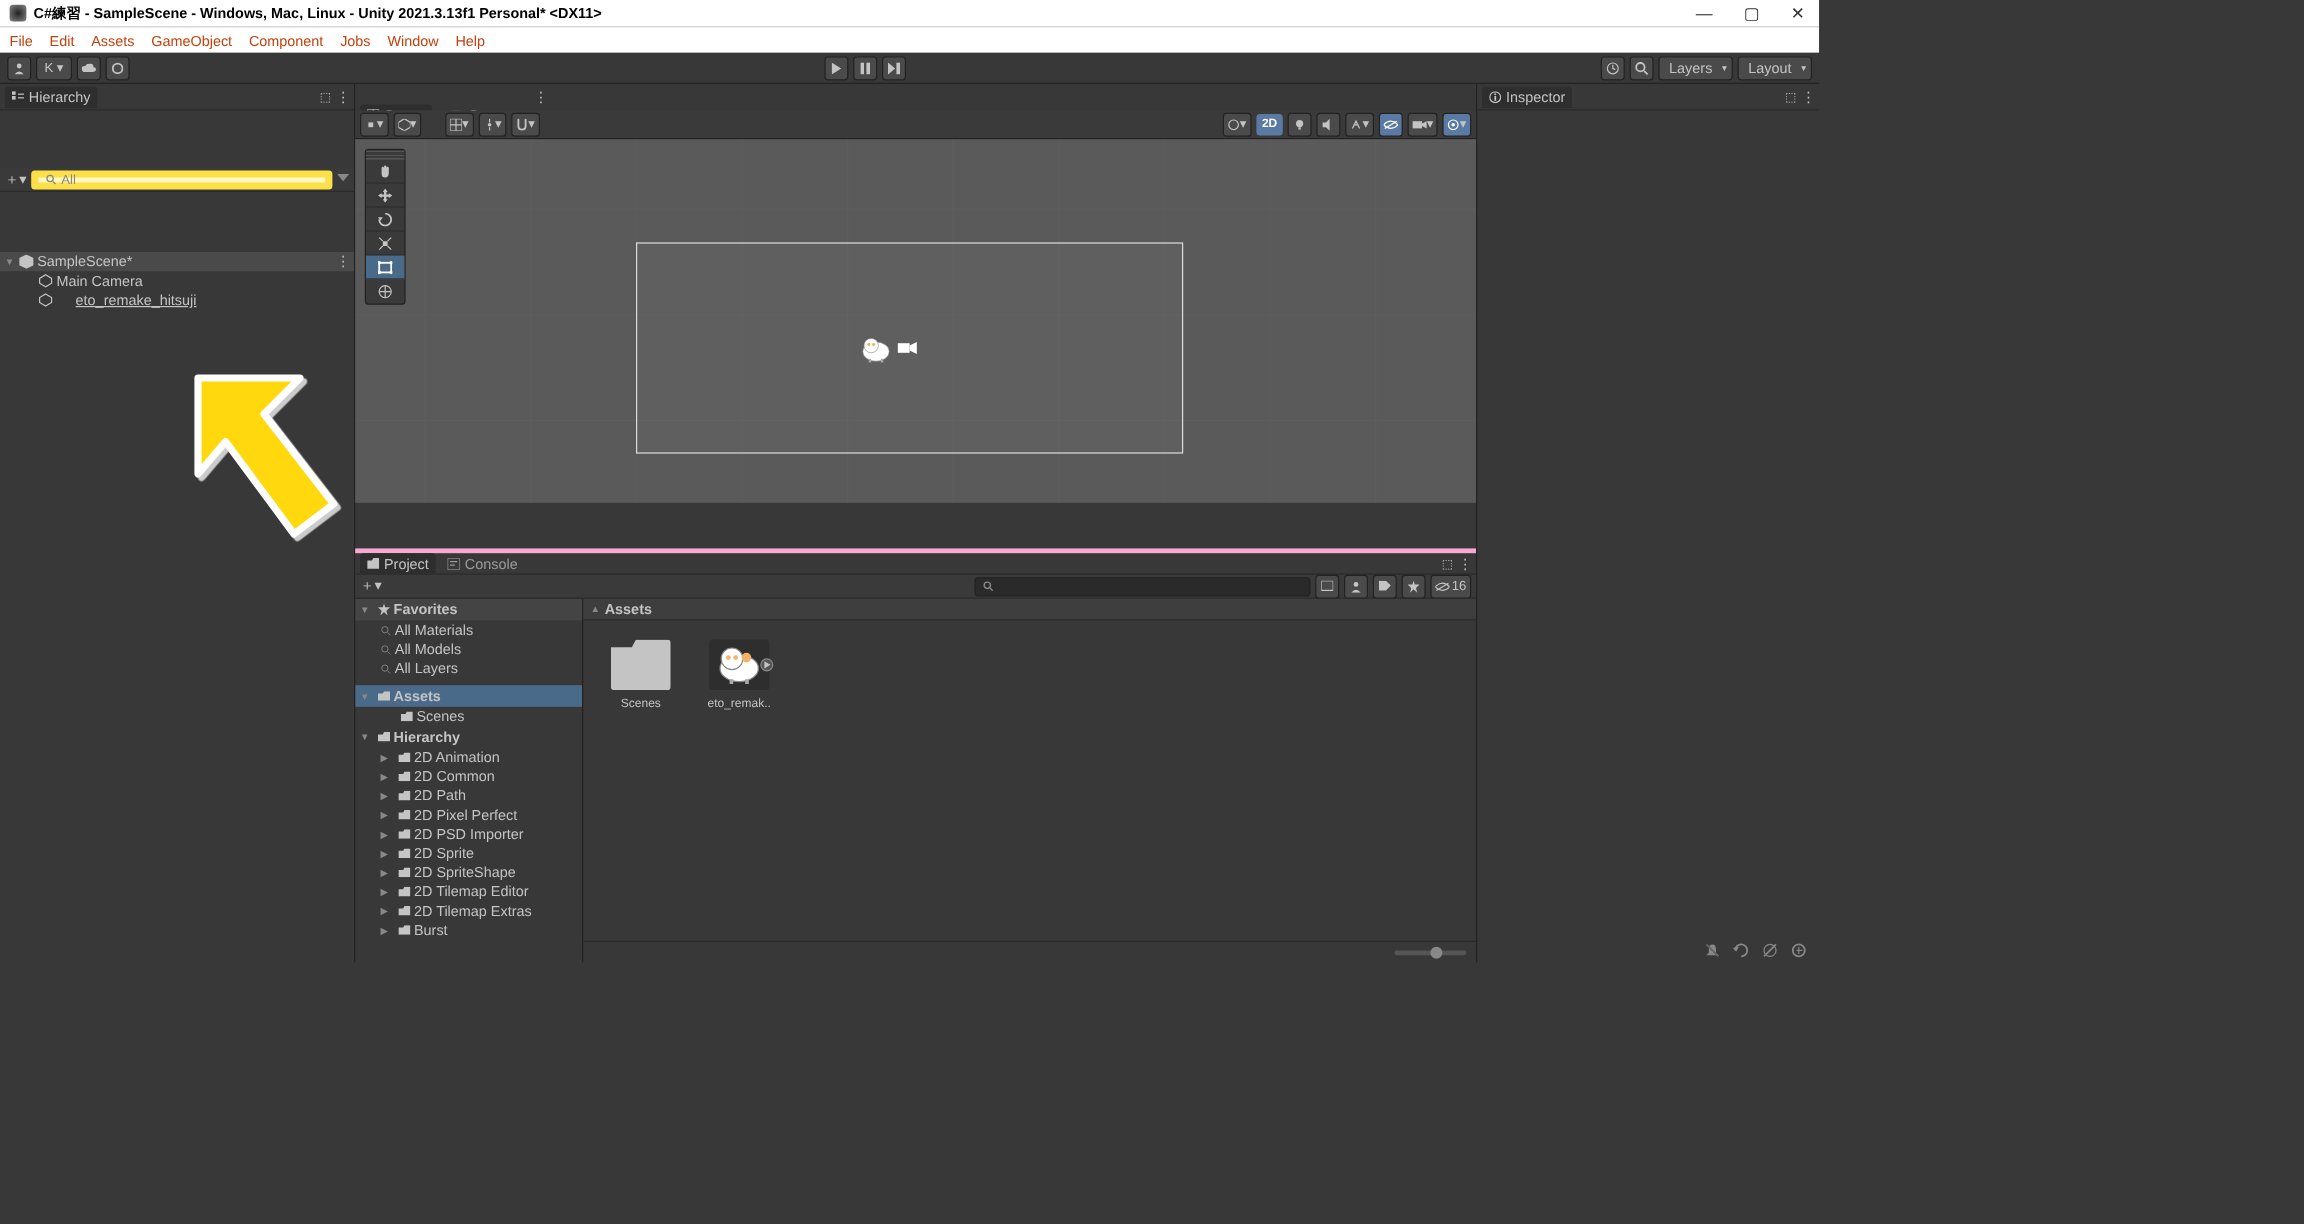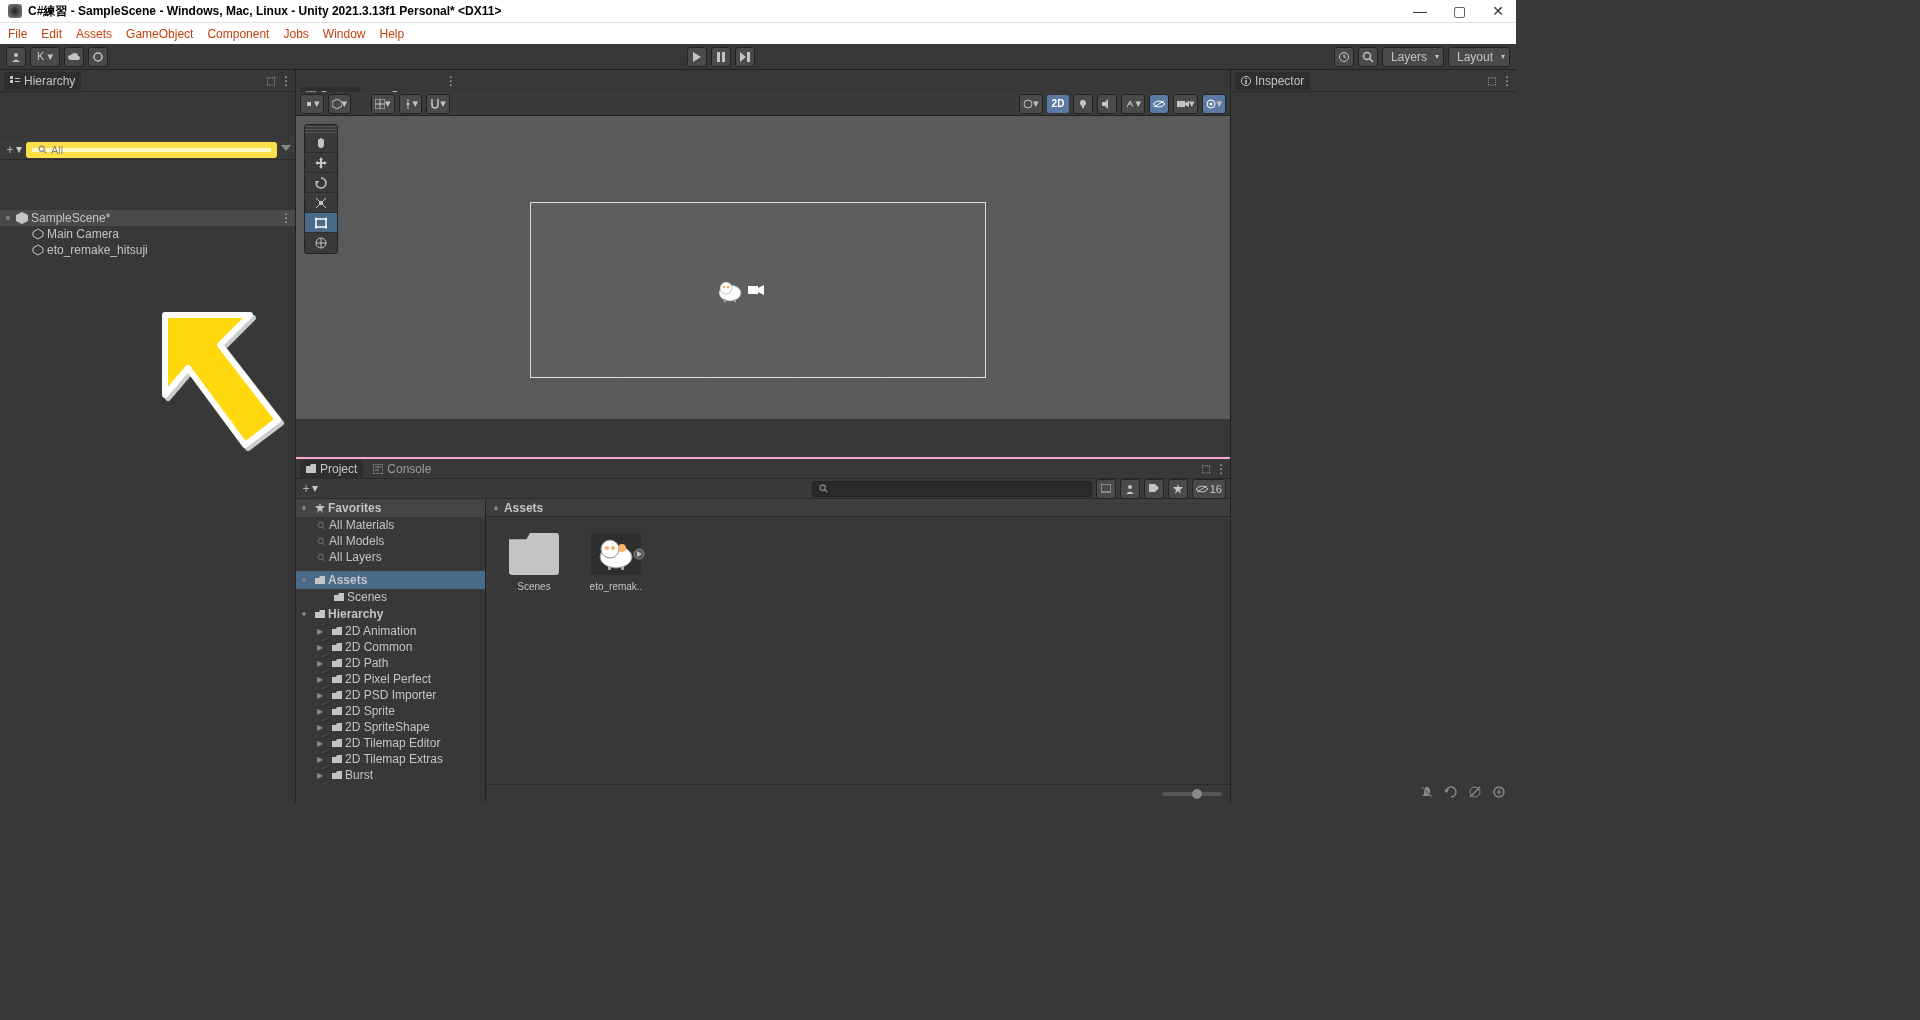--- a/index.html
+++ b/index.html
@@ -233,21 +233,21 @@
             <path d="M6 1 L11 4 L11 8 L6 11 L1 8 L1 4 Z" fill="none" stroke="#c4c4c4"></path>
           </svg>
         <span style="margin-left:3px;">Main Camera</span>
       </div>
       <div class="tree-row">
         <span class="tree-indent"></span>
           <span class="tree-indent"></span>
         <svg width="12" height="12" viewBox="0 0 12 12">
             <path d="M6 1 L11 4 L11 8 L6 11 L1 8 L1 4 Z" fill="none" stroke="#c4c4c4"></path>
           </svg>
-        <span style="margin-left:3px;">eto_remake_hitsuji</span>
+        <span style="margin-left:19px;text-decoration:underline;">eto_remake_hitsuji</span>
       </div>
     </div>
   </div>
 
   <div class="center-col">
 
     <div class="scene-header">
       <div class="tab active">
         <svg width="10" height="10" viewBox="0 0 10 10">
             <rect x="0" y="0" width="10" height="10" fill="none" stroke="#c4c4c4"></rect>
@@ -375,21 +375,21 @@
           </div>
         <div class="tool">
             <svg width="12" height="12">
               <circle cx="6" cy="6" r="5" fill="none" stroke="#c4c4c4"></circle>
               <path d="M6 1 L6 11 M1 6 L11 6" stroke="#c4c4c4"></path>
             </svg>
           </div>
       </div>
     </div>
 
-    <div class="panel-header" style="border-top:2px solid #f9a8d4;margin-top:38px;">
+    <div class="panel-header" style="border-top:4px solid #f9a8d4;margin-top:38px;">
       <div class="tab active">
         <svg width="10" height="10">
             <path d="M0 2 L4 2 L5 0 L10 0 L10 9 L0 9 Z" fill="#c4c4c4"></path>
           </svg>
         <span>Project</span>
       </div>
       <div class="tab inactive">
         <svg width="10" height="10">
             <rect x="0" y="0" width="10" height="10" fill="none" stroke="#c4c4c4"></rect>
             <line x1="2" y1="3" x2="8" y2="3" stroke="#c4c4c4"></line>

